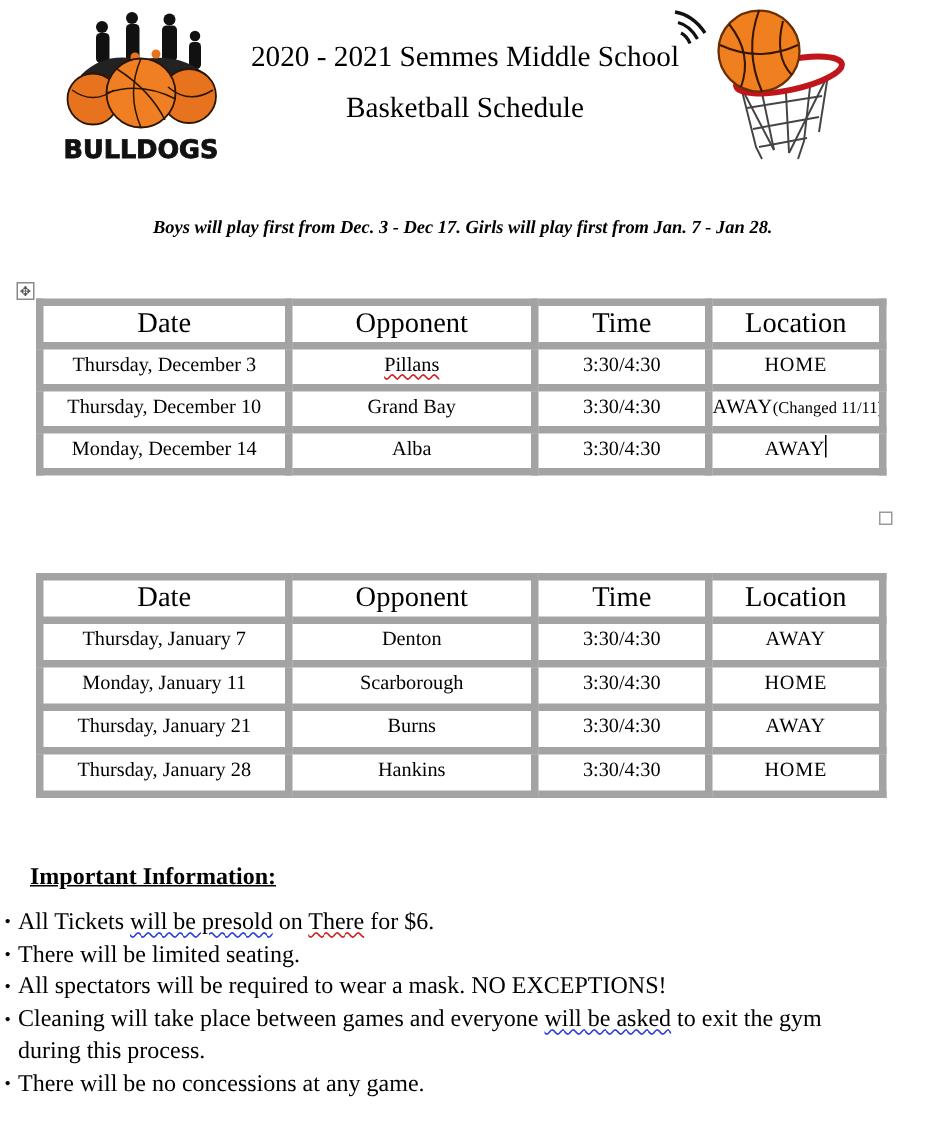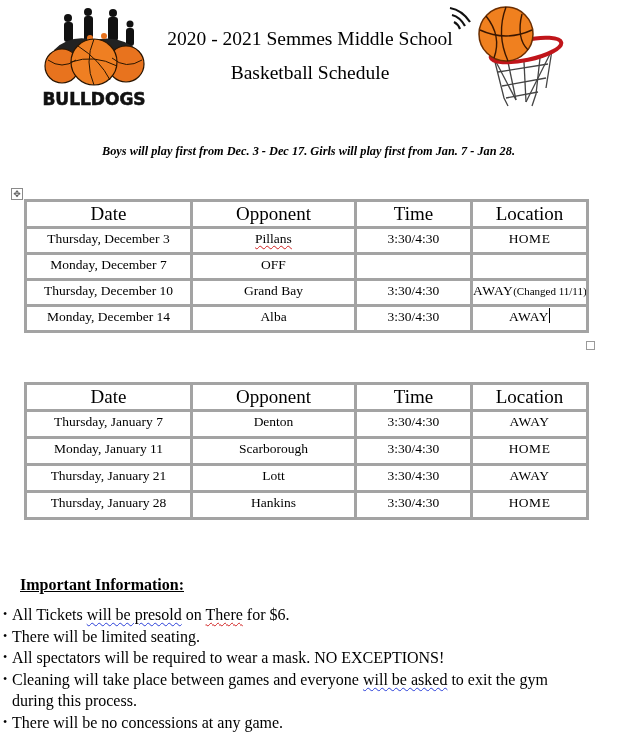--- a/index.html
+++ b/index.html
@@ -15,21 +15,21 @@
   .title2 { top: 62px; }
 
   .note { left: 0; width: 617px; top: 144px; text-align: center; font-size: 12.3px;
           font-style: italic; font-weight: bold; }
 
   
   .table-handle { left: 11px; top: 188px; width: 10px; height: 10px; border: 1px solid #8a8a8a;
                   font-size: 9px; line-height: 10px; text-align: center; color: #555; box-sizing: content-box; }
   .resize-handle { left: 586px; top: 341px; width: 7px; height: 7px; border: 1px solid #9a9a9a; }
   table.sched { position: absolute; left: 24px; border-collapse: collapse; table-layout: fixed; width: 562px; }
-  table.sched td, table.sched th { border: 3px solid #a3a3a3; text-align: center; padding: 0; font-weight: normal;
+  table.sched td, table.sched th { border: 5px solid #a3a3a3; text-align: center; padding: 0; font-weight: normal;
                                     white-space: nowrap; overflow: hidden; }
   table.sched th { font-size: 19px; height: 24px; line-height: 24px; vertical-align: middle; }
   table.sched td { font-size: 13.5px; vertical-align: top; line-height: 17px; padding-top: 1px; }
   #t1 { top: 199px; }
   #t1 td { height: 22px; }
   #t2 { top: 382px; }
   #t2 td { height: 23px; }
   .col-date { width: 166px; } .col-opp { width: 164px; } .col-time { width: 116px; } .col-loc { width: 116px; }
   .loc-big { font-size: 14px; letter-spacing: 0.5px; margin-top: 26px; }
   .changed { font-size: 11px; letter-spacing: 0; }
@@ -134,26 +134,20 @@
     <th>Time</th>
     <th>Location</th>
   </tr>
   <tr>
     <td>Thursday, December 3</td>
     <td><span class="squiggle-red">Pillans</span></td>
     <td>3:30/4:30</td>
     <td class="loc-big">HOME</td>
   </tr>
   <tr>
-    <td>Monday, December 7</td>
-    <td>OFF</td>
-    <td></td>
-    <td class="loc-big"></td>
-  </tr>
-  <tr>
     <td>Thursday, December 10</td>
     <td>Grand Bay</td>
     <td>3:30/4:30</td>
     <td class="loc-big"><span>AWAY</span><span class="changed">(Changed 11/11)</span></td>
   </tr>
   <tr>
     <td>Monday, December 14</td>
     <td>Alba</td>
     <td>3:30/4:30</td>
     <td class="loc-big"><span>AWAY</span><span class="caret"></span></td>
@@ -183,21 +177,21 @@
     <td class="loc-big">AWAY</td>
   </tr>
   <tr>
     <td>Monday, January 11</td>
     <td>Scarborough</td>
     <td>3:30/4:30</td>
     <td class="loc-big">HOME</td>
   </tr>
   <tr>
     <td>Thursday, January 21</td>
-    <td>Lott</td>
+    <td>Burns</td>
     <td>3:30/4:30</td>
     <td class="loc-big">AWAY</td>
   </tr>
   <tr>
     <td>Thursday, January 28</td>
     <td>Hankins</td>
     <td>3:30/4:30</td>
     <td class="loc-big">HOME</td>
   </tr>
 </tbody>

